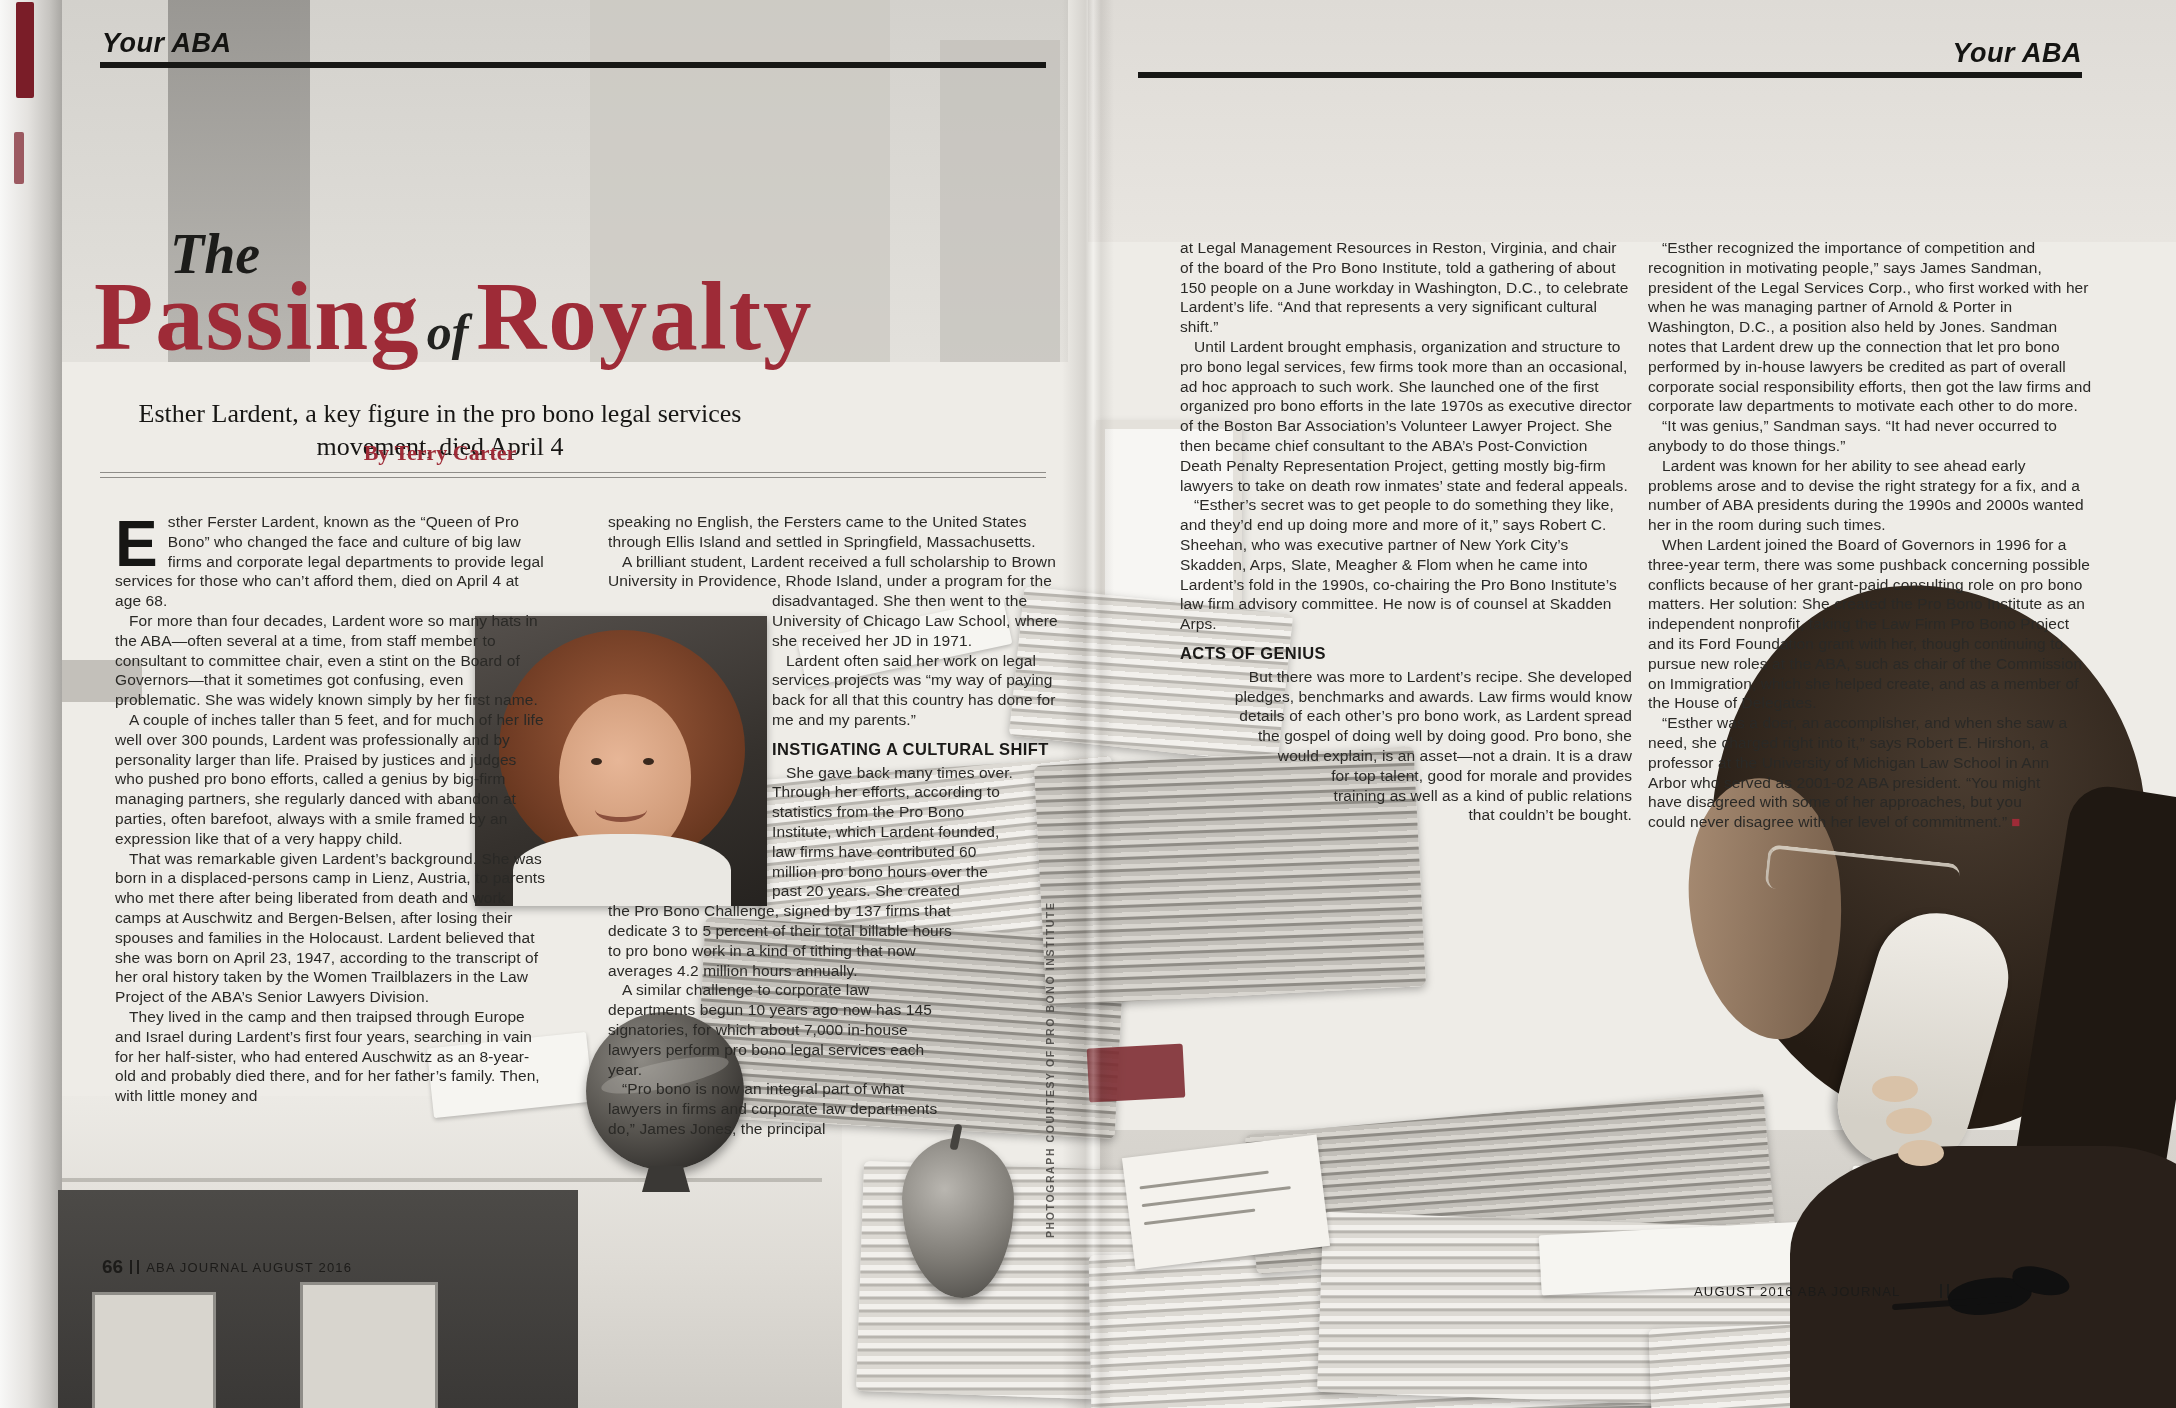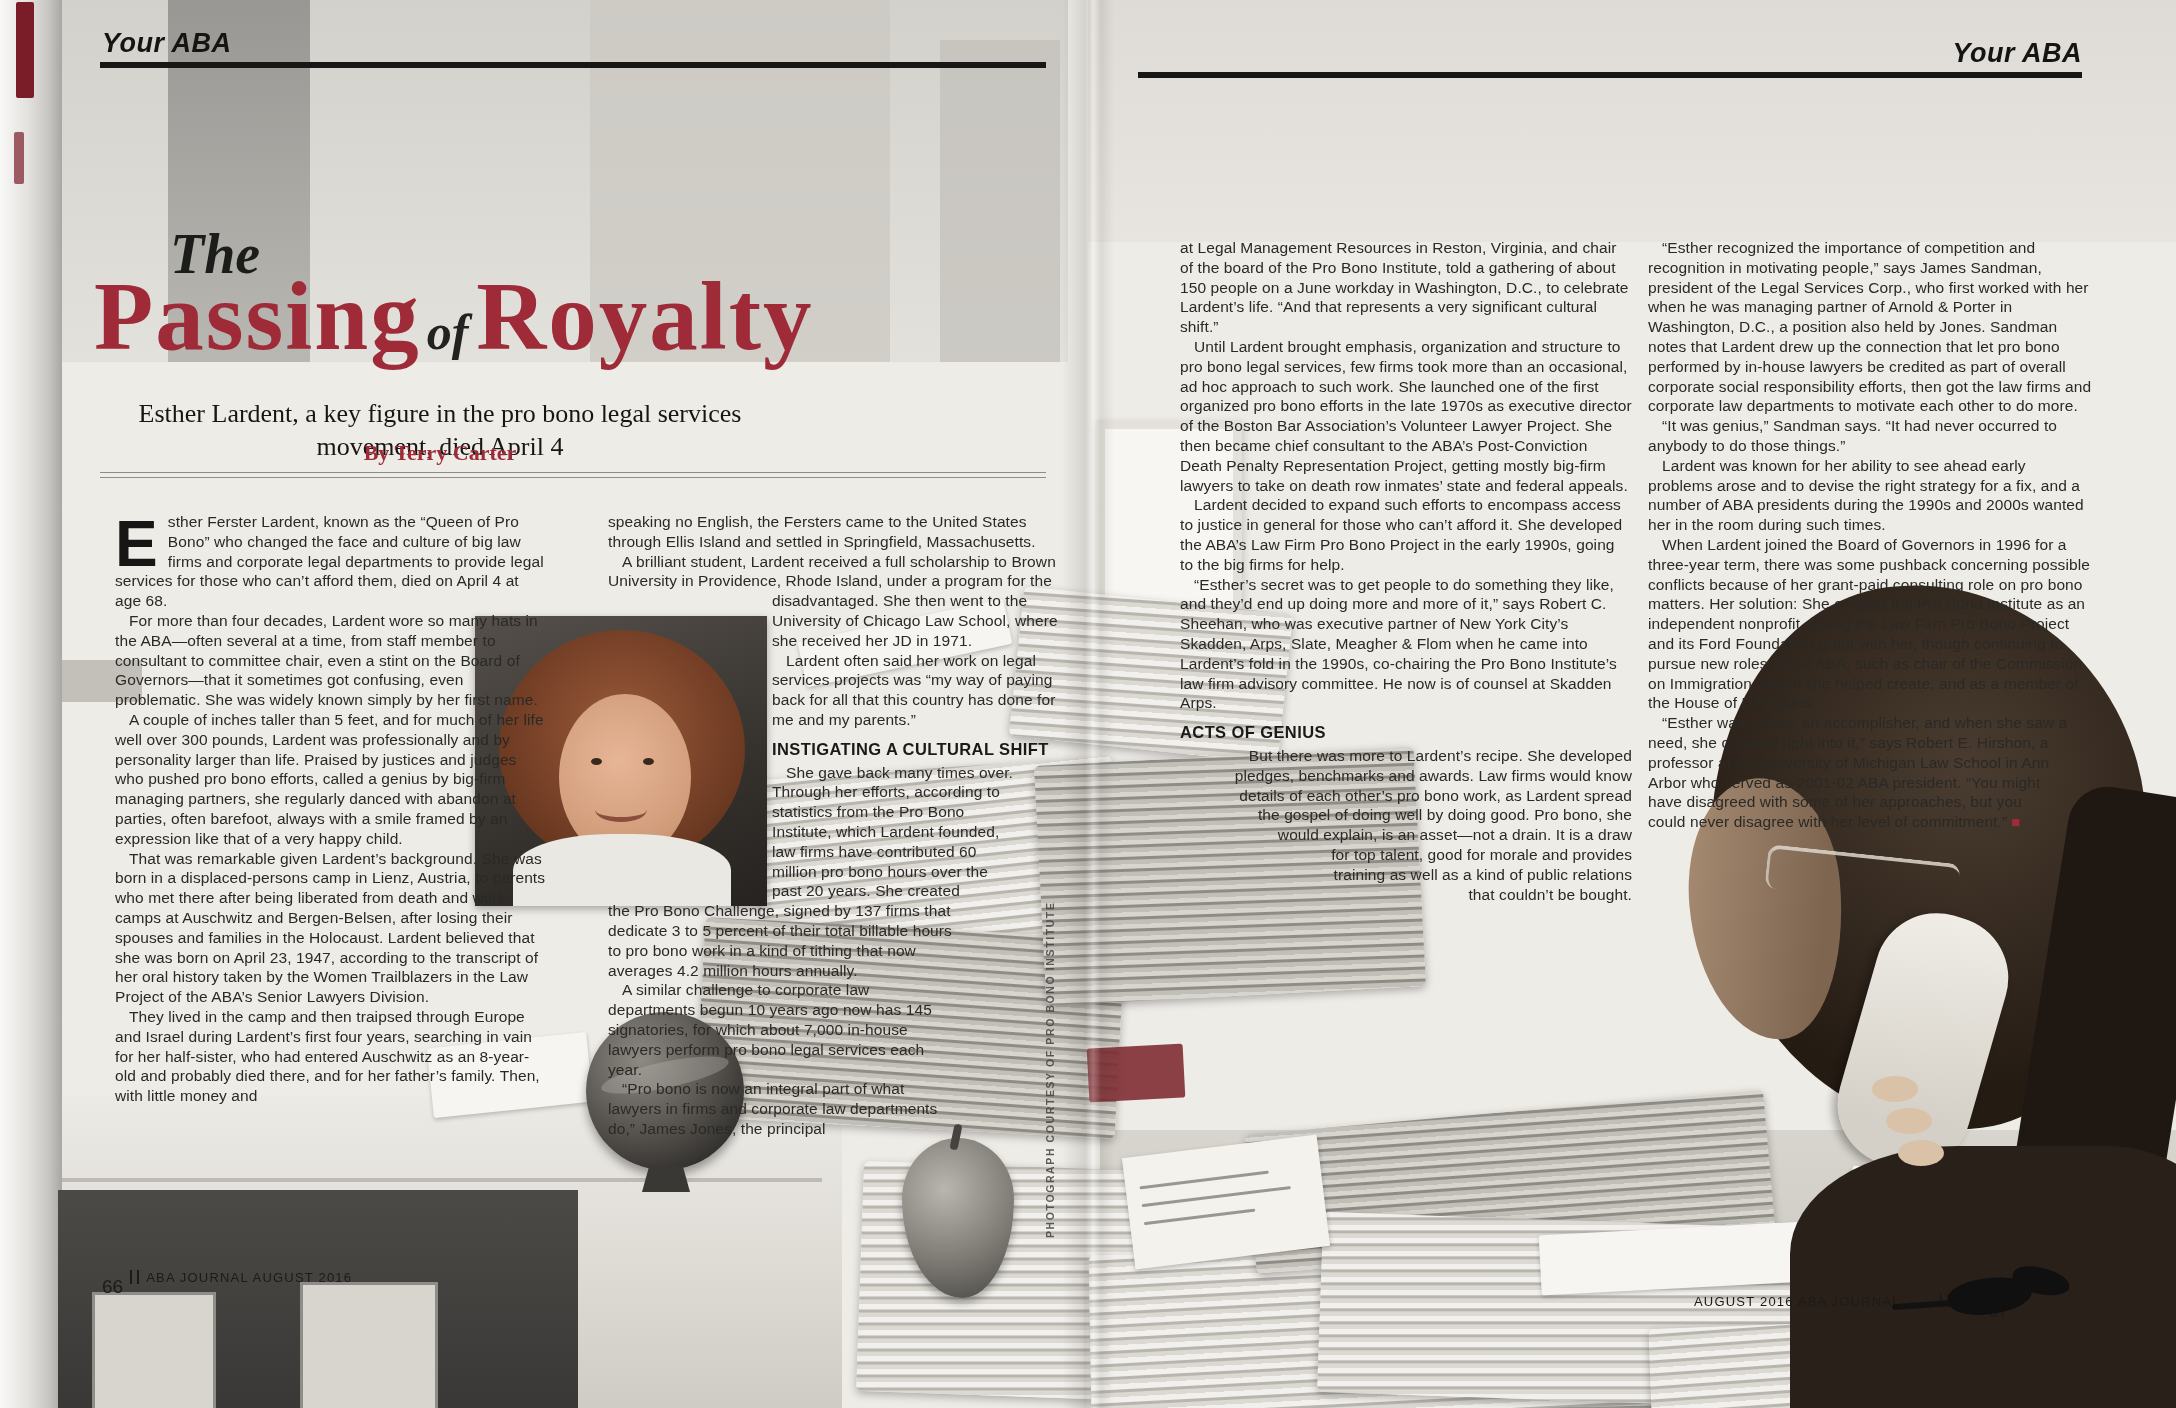--- a/index.html
+++ b/index.html
@@ -94,21 +94,21 @@
   .sp-pile-r{width:128px;height:488px;shape-outside:polygon(128px 0,40px 140px,10px 300px,0 488px,128px 488px);}
   .sp-funnel-l{width:300px;height:268px;shape-outside:polygon(0 22px,300px 268px,0 268px);}
   .sp-funnel-r{width:186px;height:268px;shape-outside:polygon(186px 30px,0 268px,186px 268px);}
   .sp-head-r{width:266px;height:438px;shape-outside:polygon(266px 0,266px 438px,14px 438px);}
   .align-r{text-align:right;}
 
   
   .photo-credit{z-index:5;left:1044px;top:898px;height:340px;writing-mode:vertical-rl;transform:rotate(180deg);
     font-size:10.5px;font-weight:bold;letter-spacing:1.6px;color:#44423f;opacity:.85;}
   .folio{z-index:7;display:flex;align-items:center;color:#1c1b19;}
-  .folio .num{font-size:19px;font-weight:normal;margin-top:20px;}
+  .folio .num{font-size:19px;font-weight:bold;}
   .folio .bars{display:inline-block;width:5px;height:14px;border-left:2px solid #1c1b19;border-right:2px solid #1c1b19;margin:0 7px;}
   .folio .mag{font-size:13px;font-weight:normal;letter-spacing:1.2px;}
   .smudge{z-index:8;background:#101010;border-radius:45% 55% 50% 50%;}
   .smudge-tail{z-index:8;background:rgba(16,16,16,.85);border-radius:4px;}
 </style>
 </head>
 <body>
 
 <div class="spread">
 
@@ -203,21 +203,20 @@
     <div class="subhead">INSTIGATING A CULTURAL SHIFT</div>
     <div class="fr sp-pile-r"></div>
     <p class="ind">She gave back many times over. Through her efforts, according to statistics from the Pro Bono Institute, which Lardent founded, law firms have contributed 60 million pro bono hours over the past 20 years. She created the Pro Bono Challenge, signed by 137 firms that dedicate 3 to 5 percent of their total billable hours to pro bono work in a kind of tithing that now averages 4.2 million hours annually.</p>
     <p class="ind">A similar challenge to corporate law departments begun 10 years ago now has 145 signatories, for which about 7,000 in-house lawyers perform pro bono legal services each year.</p>
     <p class="ind">“Pro bono is now an integral part of what lawyers in firms and corporate law departments do,” James Jones, the principal</p>
   </div>
 
   <div class="abs col" style="left:1180px;top:238px;width:452px;">
     <p>at Legal Management Resources in Reston, Virginia, and chair of the board of the Pro Bono Institute, told a gathering of about 150 people on a June workday in Washington, D.C., to celebrate Lardent’s life. “And that represents a very significant cultural shift.”</p>
     <p class="ind">Until Lardent brought emphasis, organization and structure to pro bono legal services, few firms took more than an occasional, ad hoc approach to such work. She launched one of the first organized pro bono efforts in the late 1970s as executive director of the Boston Bar Association’s Volunteer Lawyer Project. She then became chief consultant to the ABA’s Post-Conviction Death Penalty Representation Project, getting mostly big-firm lawyers to take on death row inmates’ state and federal appeals.</p>
-    <p class="ind">Lardent decided to expand such efforts to encompass access to justice in general for those who can’t afford it. She developed the ABA’s Law Firm Pro Bono Project in the early 1990s, going to the big firms for help.</p>
     <p class="ind">“Esther’s secret was to get people to do something they like, and they’d end up doing more and more of it,” says Robert C. Sheehan, who was executive partner of New York City’s Skadden, Arps, Slate, Meagher &amp; Flom when he came into Lardent’s fold in the 1990s, co-chairing the Pro Bono Institute’s law firm advisory committee. He now is of counsel at Skadden Arps.</p>
     <div class="subhead">ACTS OF GENIUS</div>
     <div class="fl sp-funnel-l"></div>
     <div class="fr sp-funnel-r"></div>
     <p class="ind align-r">But there was more to Lardent’s recipe. She developed pledges, benchmarks and awards. Law firms would know details of each other’s pro bono work, as Lardent spread the gospel of doing well by doing good. Pro bono, she would explain, is an asset—not a drain. It is a draw for top talent, good for morale and provides training as well as a kind of public relations that couldn’t be bought.</p>
   </div>
 
   <div class="abs col" style="left:1648px;top:238px;width:445px;">
     <p class="ind">“Esther recognized the importance of competition and recognition in motivating people,” says James Sandman, president of the Legal Services Corp., who first worked with her when he was managing partner of Arnold &amp; Porter in Washington, D.C., a position also held by Jones. Sandman notes that Lardent drew up the connection that let pro bono performed by in-house lawyers be credited as part of overall corporate social responsibility efforts, then got the law firms and corporate law departments to motivate each other to do more.</p>
     <p class="ind">“It was genius,” Sandman says. “It had never occurred to anybody to do those things.”</p>

